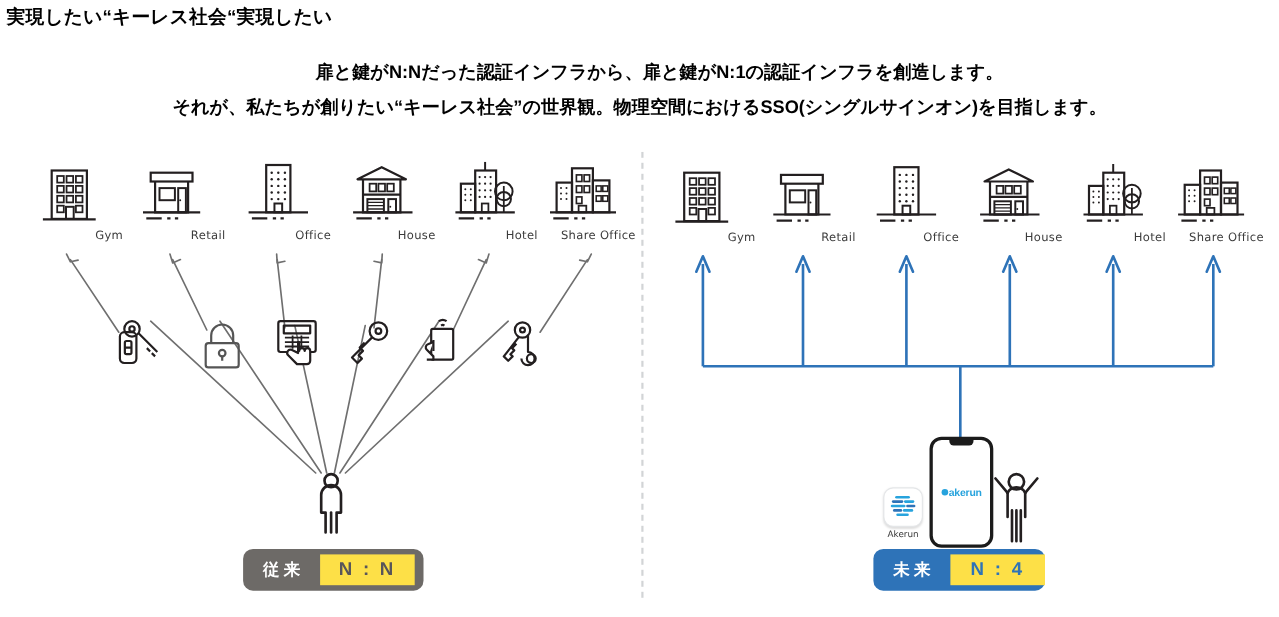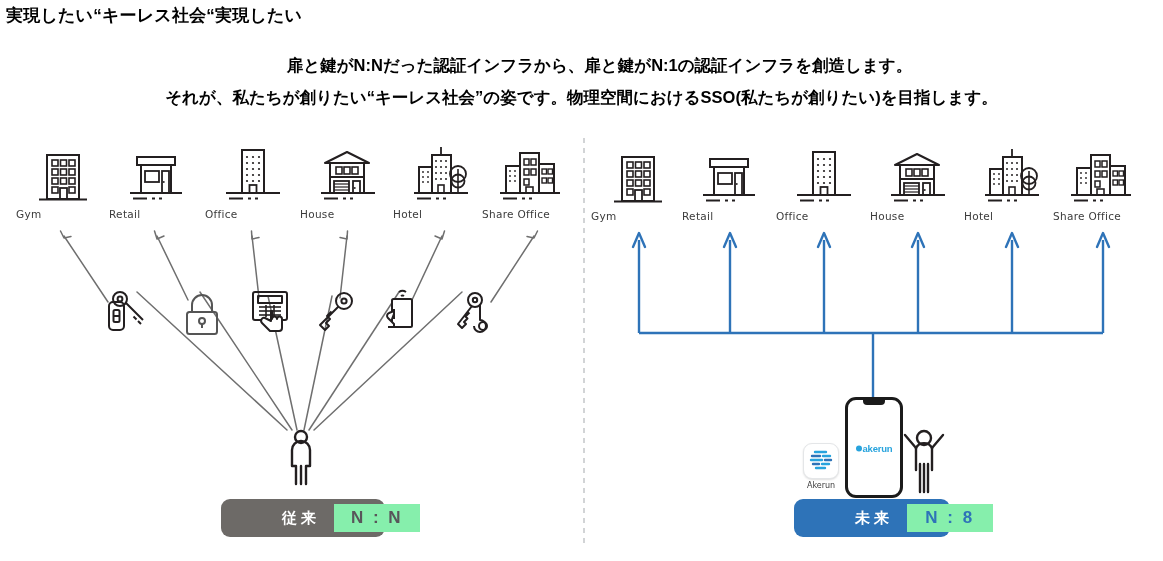--- a/index.html
+++ b/index.html
@@ -22,39 +22,39 @@
 
   .divider{
     position:absolute;left:583px;top:138px;width:2px;height:406px;
     background-image:linear-gradient(to bottom,#d2d4d6 0px,#d2d4d6 5px,transparent 5px,transparent 10px);
     background-size:2px 10px;
   }
 
   .stage{position:absolute;left:0;top:0;width:1163px;height:561px;}
   svg.layer{position:absolute;left:0;top:0;width:1163px;height:561px;overflow:visible;}
 
-  .bld{position:absolute;width:96px;text-align:left;}
+  .bld{position:absolute;width:96px;text-align:right;}
   .bld .glyph{height:62px;display:flex;align-items:flex-end;justify-content:center;}
   .bld .lbl{
     font-size:10.5px;color:#3b3b3b;margin-top:5px;letter-spacing:.3px;
     font-family:"DejaVu Sans",sans-serif;white-space:nowrap;
   }
 
   .auth{position:absolute;width:54px;height:54px;}
 
   .badge{
     position:absolute;display:flex;align-items:center;
-    border-radius:9px;height:38px;box-sizing:border-box;padding-left:43px;
+    border-radius:9px;height:38px;box-sizing:border-box;
   }
   .badge .jp{
     font-size:15px;font-weight:bold;letter-spacing:4px;color:#fff;
     padding:0 14px 0 18px;white-space:nowrap;
   }
   .badge .val{
-    background:#86efac;height:28px;min-width:86px;margin-right:8px;
+    background:#fde047;height:28px;min-width:86px;margin-right:8px;
     display:flex;align-items:center;justify-content:center;
     font-size:17px;font-weight:bold;letter-spacing:2.5px;
     font-family:"Liberation Sans",sans-serif;
   }
   #badge-past{left:221px;top:499px;width:164px;background:#6d6a67;}
   #badge-past .val{color:#58555a;}
   #badge-future{left:794px;top:499px;width:156px;background:#2e73b8;}
   #badge-future .val{color:#2e73b8;}
 
   .phone{
@@ -86,21 +86,21 @@
     font-size:8px;color:#3b3b3b;margin-top:2px;
     font-family:"DejaVu Sans",sans-serif;
   }
   .cheer{position:absolute;left:900px;top:424px;width:48px;height:72px;}
 </style>
 </head>
 <body>
 
 <div class="title">実現したい“キーレス社会“実現したい</div>
 <div class="sub l1">扉と鍵がN:Nだった認証インフラから、扉と鍵がN:1の認証インフラを創造します。</div>
-<div class="sub l2">それが、私たちが創りたい“キーレス社会”の姿です。物理空間におけるSSO(私たちが創りたい)を目指します。</div>
+<div class="sub l2">それが、私たちが創りたい“キーレス社会”の世界観。物理空間におけるSSO(シングルサインオン)を目指します。</div>
 
 <div class="divider"></div>
 
 <div class="stage">
 
   <svg class="layer" aria-hidden="true" style="height:0;width:0;position:absolute">
     <defs>
       <g id="ic-gym">
         <rect x="14" y="8" width="32" height="44" fill="none" stroke="#231f20" stroke-width="2"></rect>
         <rect x="19" y="13" width="6" height="6" fill="none" stroke="#231f20" stroke-width="1.6"></rect>
@@ -490,16 +490,16 @@
       <circle cx="24" cy="14" r="7"></circle>
       <path d="M16 24 a9 9 0 0 1 16 0"></path>
       <path d="M16 24 L5 11 M32 24 L43 11"></path>
       <path d="M16 24 v22 M32 24 v22"></path>
       <path d="M20 40 v28 M24 40 v28 M28 40 v28"></path>
     </g>
   </svg>
 
   <div class="badge" id="badge-future">
     <span class="jp">未来</span>
-    <span class="val">N : 8</span>
+    <span class="val">N : 4</span>
   </div>
 
 </div>
 
 </body></html>

